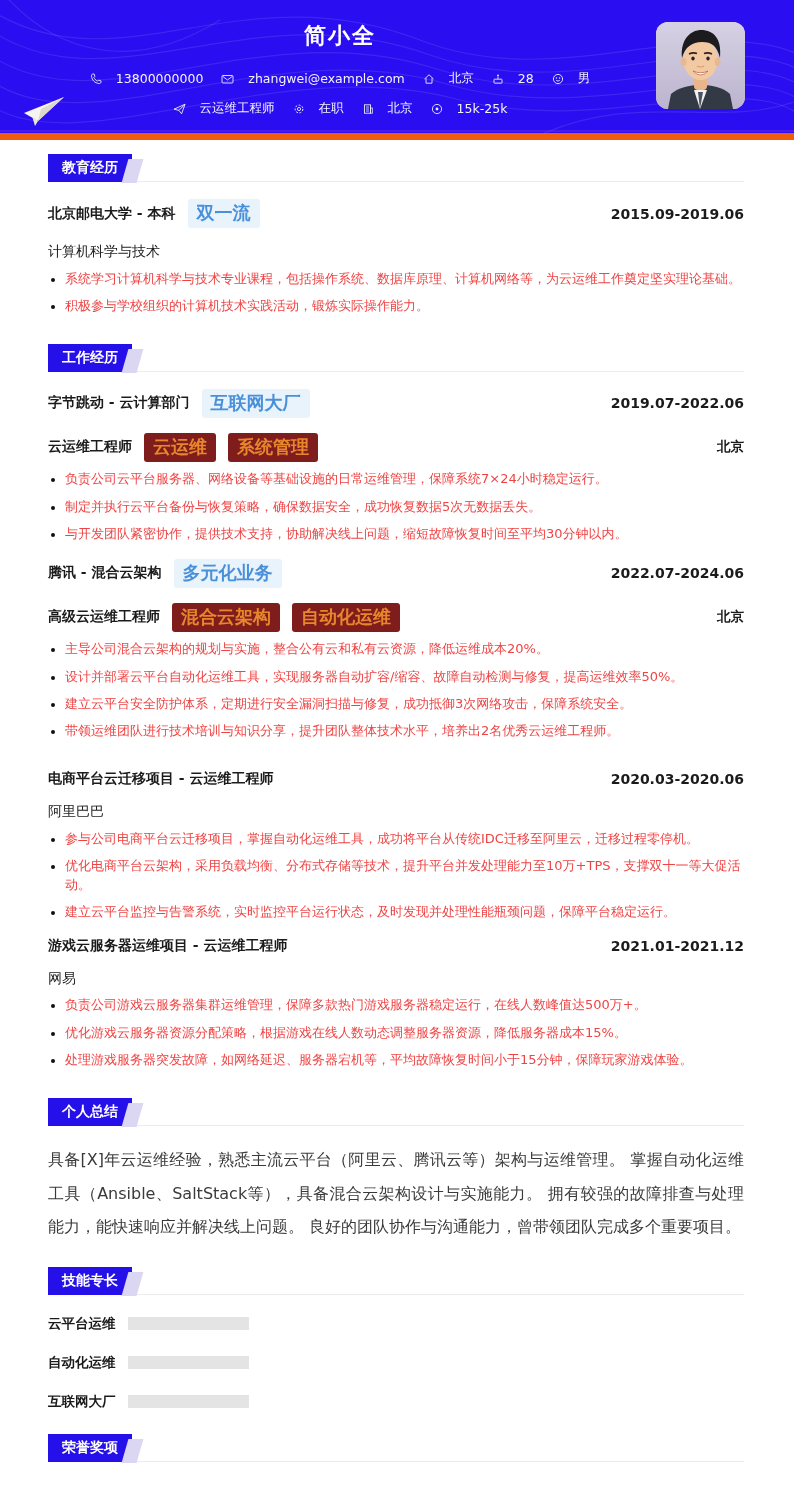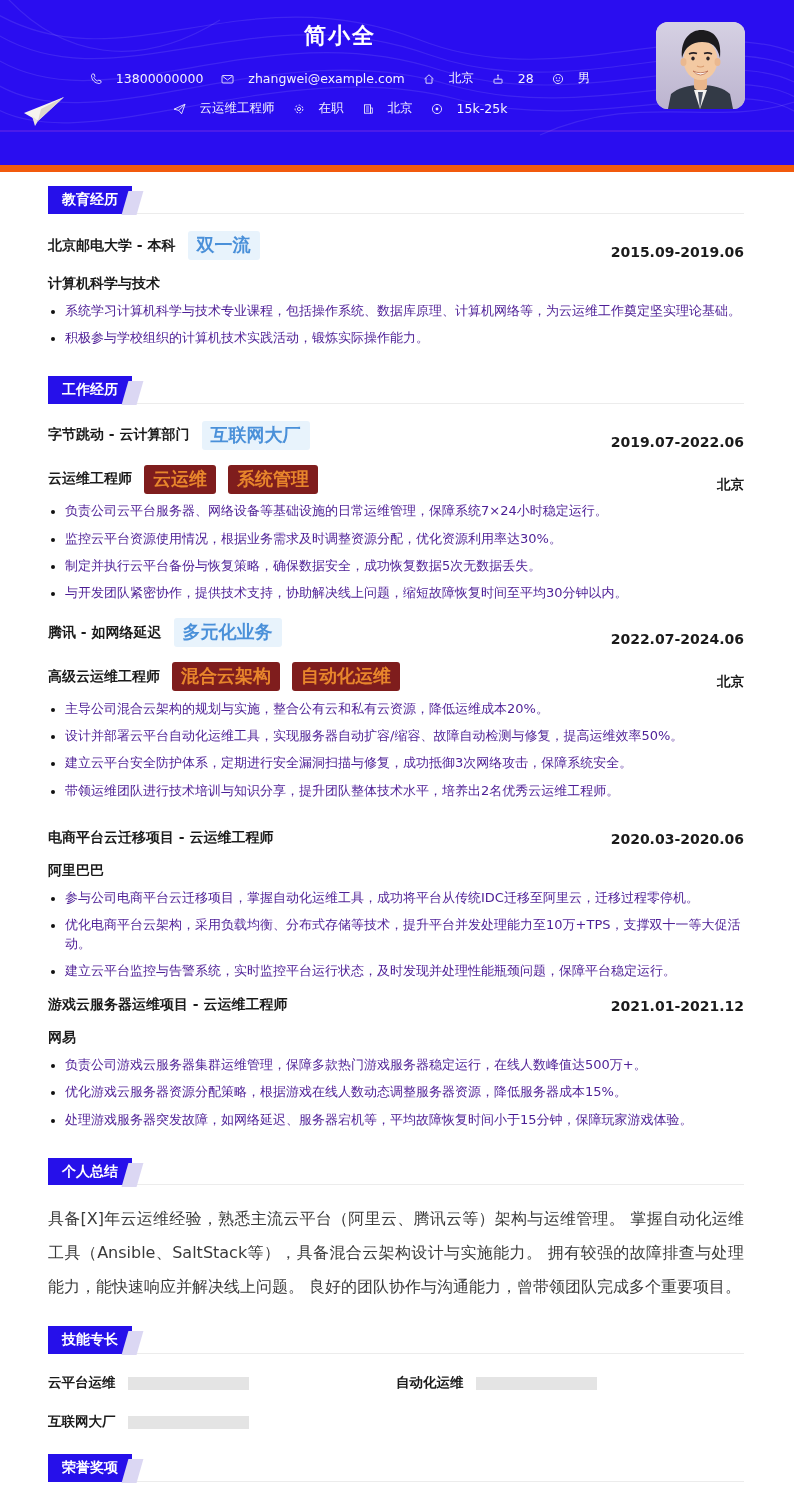--- a/index.html
+++ b/index.html
@@ -3,21 +3,21 @@
 <meta charset="utf-8">
 <style>
   * { box-sizing: border-box; margin: 0; padding: 0; }
   html,body { width: 794px; background:#fff; }
   body {
     font-family: "DejaVu Sans", "Liberation Sans", sans-serif;
     color:#333; position:relative;
   }
   
   .header {
-    position:relative; height:172px; background:#2a0df0;
+    position:relative; height:140px; background:#2a0df0;
     border-bottom:7px solid #f25a0d; overflow:hidden;
   }
   .waves { position:absolute; inset:0; }
   .header-inner { position:relative; z-index:2; width:680px; margin:0 auto 0 0; padding-left:0; }
   .h-name {
     width:680px; text-align:center; padding-top:21px;
     color:#fff; font-size:22px; font-weight:bold; letter-spacing:2px;
   }
   .h-row {
     width:680px; display:flex; justify-content:center; align-items:center;
@@ -40,42 +40,42 @@
   .sec-badge {
     position:absolute; left:0; bottom:-1px; z-index:1;
     background:#2610ea; color:#fff; font-size:14px; font-weight:bold;
     padding:5px 14px 6px; line-height:1.2; white-space:nowrap;
   }
   .sec-badge::after {
     content:""; position:absolute; z-index:-1; right:-8px; top:5px; bottom:-1px;
     width:15px; background:#dbd7f3; transform:skewX(-16deg);
   }
   .sec { margin-top:15px; }
-  .entry-row { display:flex; justify-content:space-between; align-items:flex-end; margin-top:15px; }
+  .entry-row { display:flex; justify-content:space-between; align-items:center; margin-top:15px; }
   .entry-title { font-size:14px; font-weight:bold; color:#1b1b1b; display:flex; align-items:center; gap:12px; }
   .entry-date { font-size:14px; font-weight:bold; color:#1b1b1b; }
   .entry-loc { font-size:13.5px; font-weight:bold; color:#1b1b1b; }
-  .sub-bold { font-size:14px; font-weight:bold; color:#1b1b1b; margin-top:15px; }
+  .sub-bold { font-size:14px; font-weight:normal; color:#1b1b1b; margin-top:15px; }
   .tag { font-size:18px; padding:2px 9px 3px; border-radius:3px; white-space:nowrap; }
   .tag-blue { color:#4a90d9; background:#e8f3fc; }
   .tag-orange { color:#e8862c; background:#7f1d1d; }
   ul.bullets { list-style:none; margin-top:7px; }
   ul.bullets li {
-    position:relative; padding-left:17px; font-size:13px; color:#4c1d95;
+    position:relative; padding-left:17px; font-size:13px; color:#ef4444;
     line-height:1.45; margin-top:8.5px;
   }
   ul.bullets li::before {
     content:""; position:absolute; left:3px; top:8px;
     width:4px; height:4px; border-radius:50%; background:#111;
   }
   .gap-lg { margin-top:29px; }
   
   .summary-text { font-size:16px; color:#3a3a3a; line-height:2.1; text-align:justify; margin-top:12px; }
   
-  .skills-grid { display:grid; grid-template-columns:1fr 1fr; row-gap:21px; margin-top:20px; }
+  .skills-grid { display:grid; grid-template-columns:1fr; row-gap:21px; margin-top:20px; }
   .skill { display:flex; align-items:center; }
   .skill-label { font-size:13.5px; font-weight:bold; color:#1b1b1b; }
   .skill-track { width:121px; height:13px; background:#e4e4e4; margin-left:12px; position:relative; }
   .skill-fill { height:100%; background:#2610ea; clip-path:polygon(0 0,100% 0,calc(100% - 7px) 100%,0 100%); }
   
   .honor-box {
     display:inline-flex; align-items:center; gap:10px; margin-top:13px;
     border:1px solid #d8d8d8; border-radius:8px; padding:7px 16px 8px;
     font-size:13.5px; color:#222; cursor:pointer; background:#fff;
   }
@@ -244,30 +244,29 @@
       <div class="entry-row">
         <span class="entry-title">
           <span>云运维工程师</span>
           <span class="tag tag-orange">云运维</span>
           <span class="tag tag-orange">系统管理</span>
         </span>
         <span class="entry-loc">北京</span>
       </div>
       <ul class="bullets">
         <li>负责公司云平台服务器、网络设备等基础设施的日常运维管理，保障系统7×24小时稳定运行。</li>
-        <li>监控云平台资源使用情况，根据业务需求及时调整资源分配，优化资源利用率达30%。</li>
         <li>制定并执行云平台备份与恢复策略，确保数据安全，成功恢复数据5次无数据丢失。</li>
         <li>与开发团队紧密协作，提供技术支持，协助解决线上问题，缩短故障恢复时间至平均30分钟以内。</li>
       </ul>
     </div>
 
     <div style="margin-top:10px">
       <div class="entry-row">
         <span class="entry-title">
-          <span>腾讯 - 如网络延迟</span>
+          <span>腾讯 - 混合云架构</span>
           <span class="tag tag-blue">多元化业务</span>
         </span>
         <span class="entry-date">2022.07-2024.06</span>
       </div>
       <div class="entry-row">
         <span class="entry-title">
           <span>高级云运维工程师</span>
           <span class="tag tag-orange">混合云架构</span>
           <span class="tag tag-orange">自动化运维</span>
         </span>

